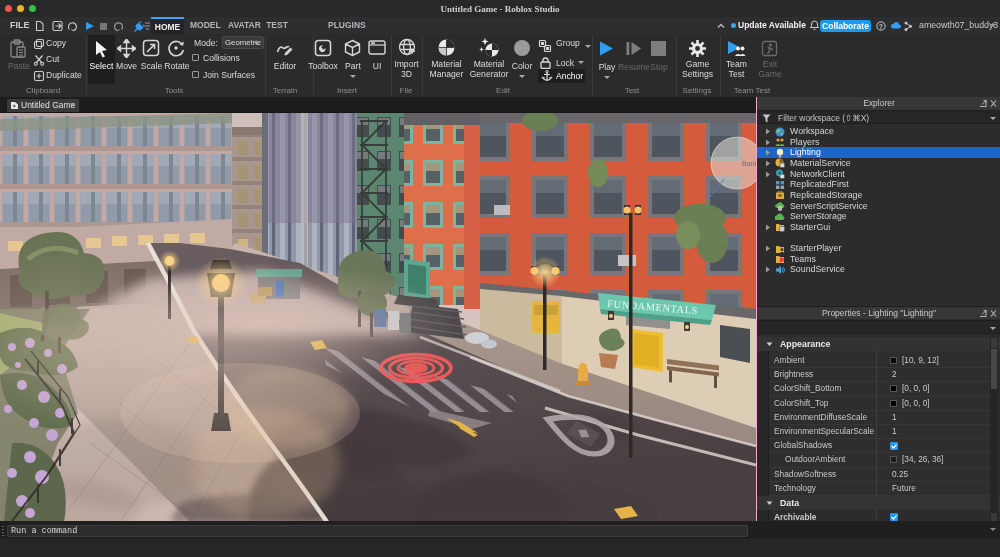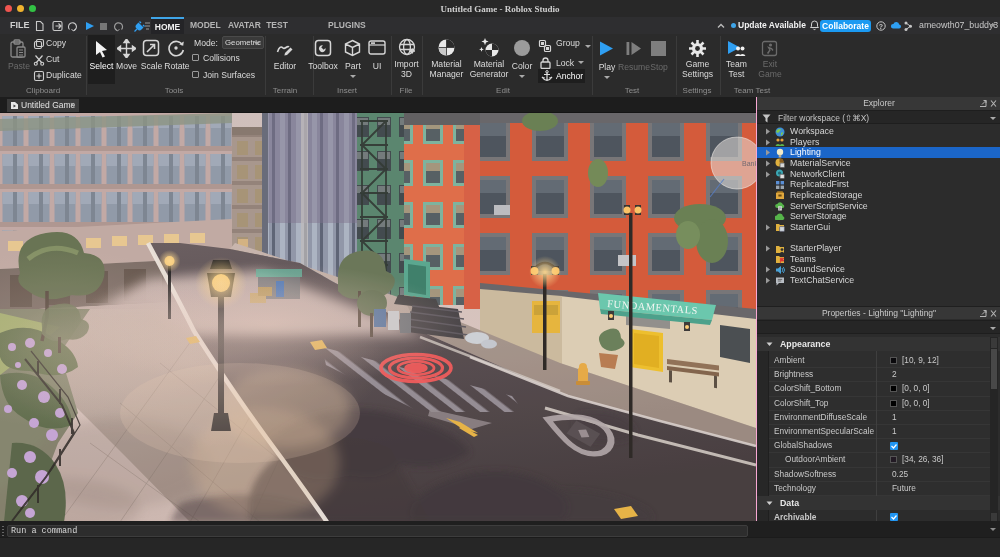--- a/index.html
+++ b/index.html
@@ -785,30 +785,20 @@
       <div class="erow abs" style="top:140.45px;">
         <svg width="6" height="7" style="position:absolute;left:8px;top:2px;">
           <path d="M1 0.5 L5 3.5 L1 6.5 Z" fill="#9a9a9a"></path>
         </svg>
         <svg width="10" height="10" viewBox="0 0 10 10" style="position:absolute;left:18px;top:0.5px;">
           <path d="M1 3.5 h2 L6 1 v8 L3 6.5 h-2 z" fill="#4aa3d8"></path>
           <path d="M7 3 a3 3 0 0 1 0 4 M8.3 2 a4.5 4.5 0 0 1 0 6" stroke="#4aa3d8" stroke-width="0.9" fill="none"></path>
         </svg>
         <span style="position:absolute;left:33px;">SoundService</span>
       </div>
-      <div class="erow abs" style="top:151.10px;">
-        <svg width="6" height="7" style="position:absolute;left:8px;top:2px;">
-          <path d="M1 0.5 L5 3.5 L1 6.5 Z" fill="#9a9a9a"></path>
-        </svg>
-        <svg width="10" height="10" viewBox="0 0 10 10" style="position:absolute;left:18px;top:0.5px;">
-          <path d="M1 1.5 h8 v5.5 h-5 L1.5 9.5 v-2.5 h-0.5 z" fill="#b9bec4"></path>
-          <path d="M2.8 3.4 h4.4 M2.8 5 h3.4" stroke="#555" stroke-width="0.8"></path>
-        </svg>
-        <span style="position:absolute;left:33px;">TextChatService</span>
-      </div>
     </div>
     <div class="phead abs" style="top:209px;border-top:1px solid #1f1f1f;">Properties - Lighting "Lighting"
       <svg width="18" height="9" style="position:absolute;right:4px;top:2px;">
         <path d="M1 7.5 h6 v-6 M3 5.5 l4 -4 M4.5 1.5 h2.5 v2.5" stroke="#b5b5b5" stroke-width="1" fill="none"></path>
         <path d="M12 1.5 l5 6 M17 1.5 l-5 6" stroke="#b5b5b5" stroke-width="1.1" fill="none"></path>
       </svg>
     </div>
     <div class="pfilter abs" style="top:223px;height:14px;">
       <span style="position:absolute;left:5px;top:17px;text-align:right;">Filter Properties (⇧⌘P)</span>
       <div class="caret abs" style="right:5px;top:6px;"></div>

